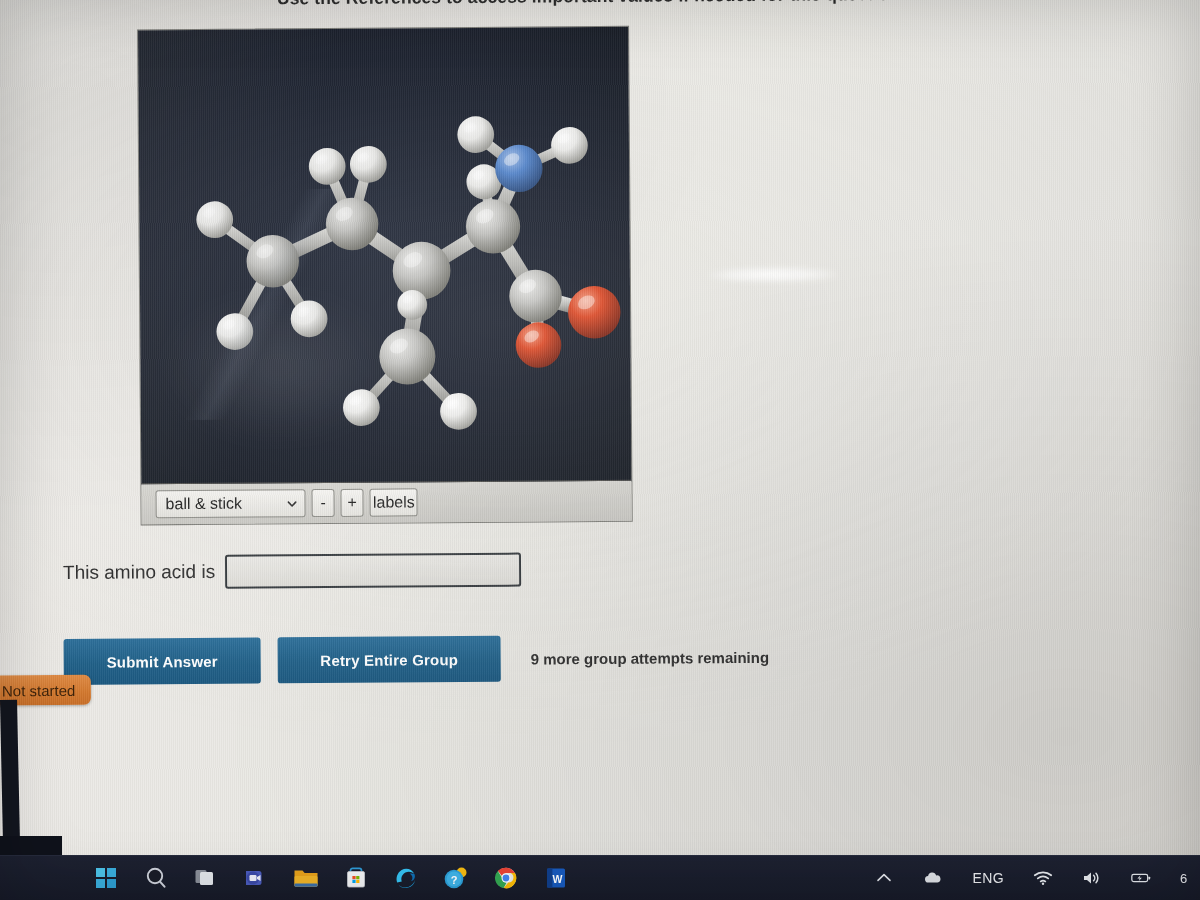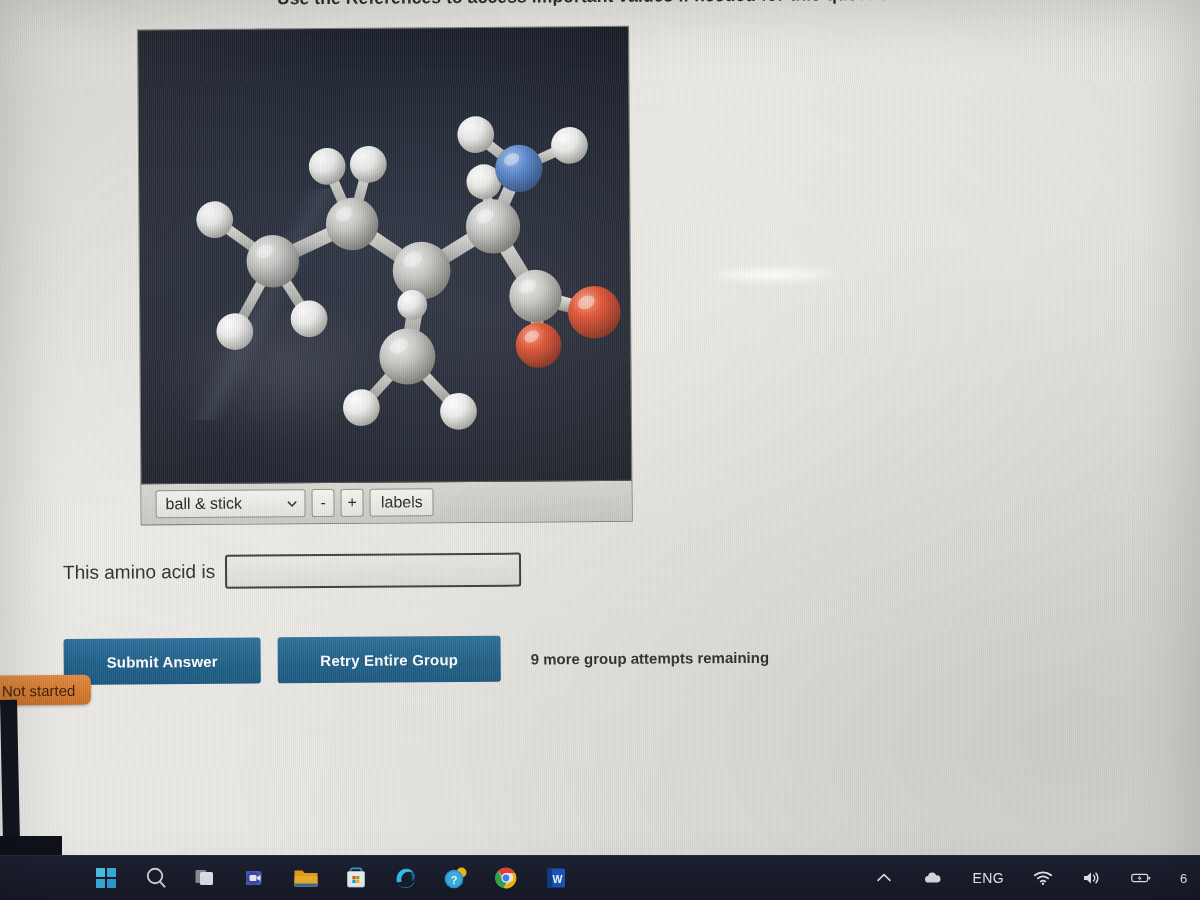--- a/index.html
+++ b/index.html
@@ -170,21 +170,21 @@
     border: 1px solid #8d8d88;
     border-radius: 3px;
     font-size: 16px;
     color: #1b1b1b;
     display: flex;
     align-items: center;
     justify-content: center;
     cursor: pointer;
     box-sizing: border-box;
   }
-  .tool-btn.labels { padding: 0 10px; }
+  .tool-btn.labels { padding: 0 2px; }
 
   
   .question-row {
     position: absolute;
     left: 68px;
     top: 562px;
     display: flex;
     align-items: center;
     gap: 10px;
   }

